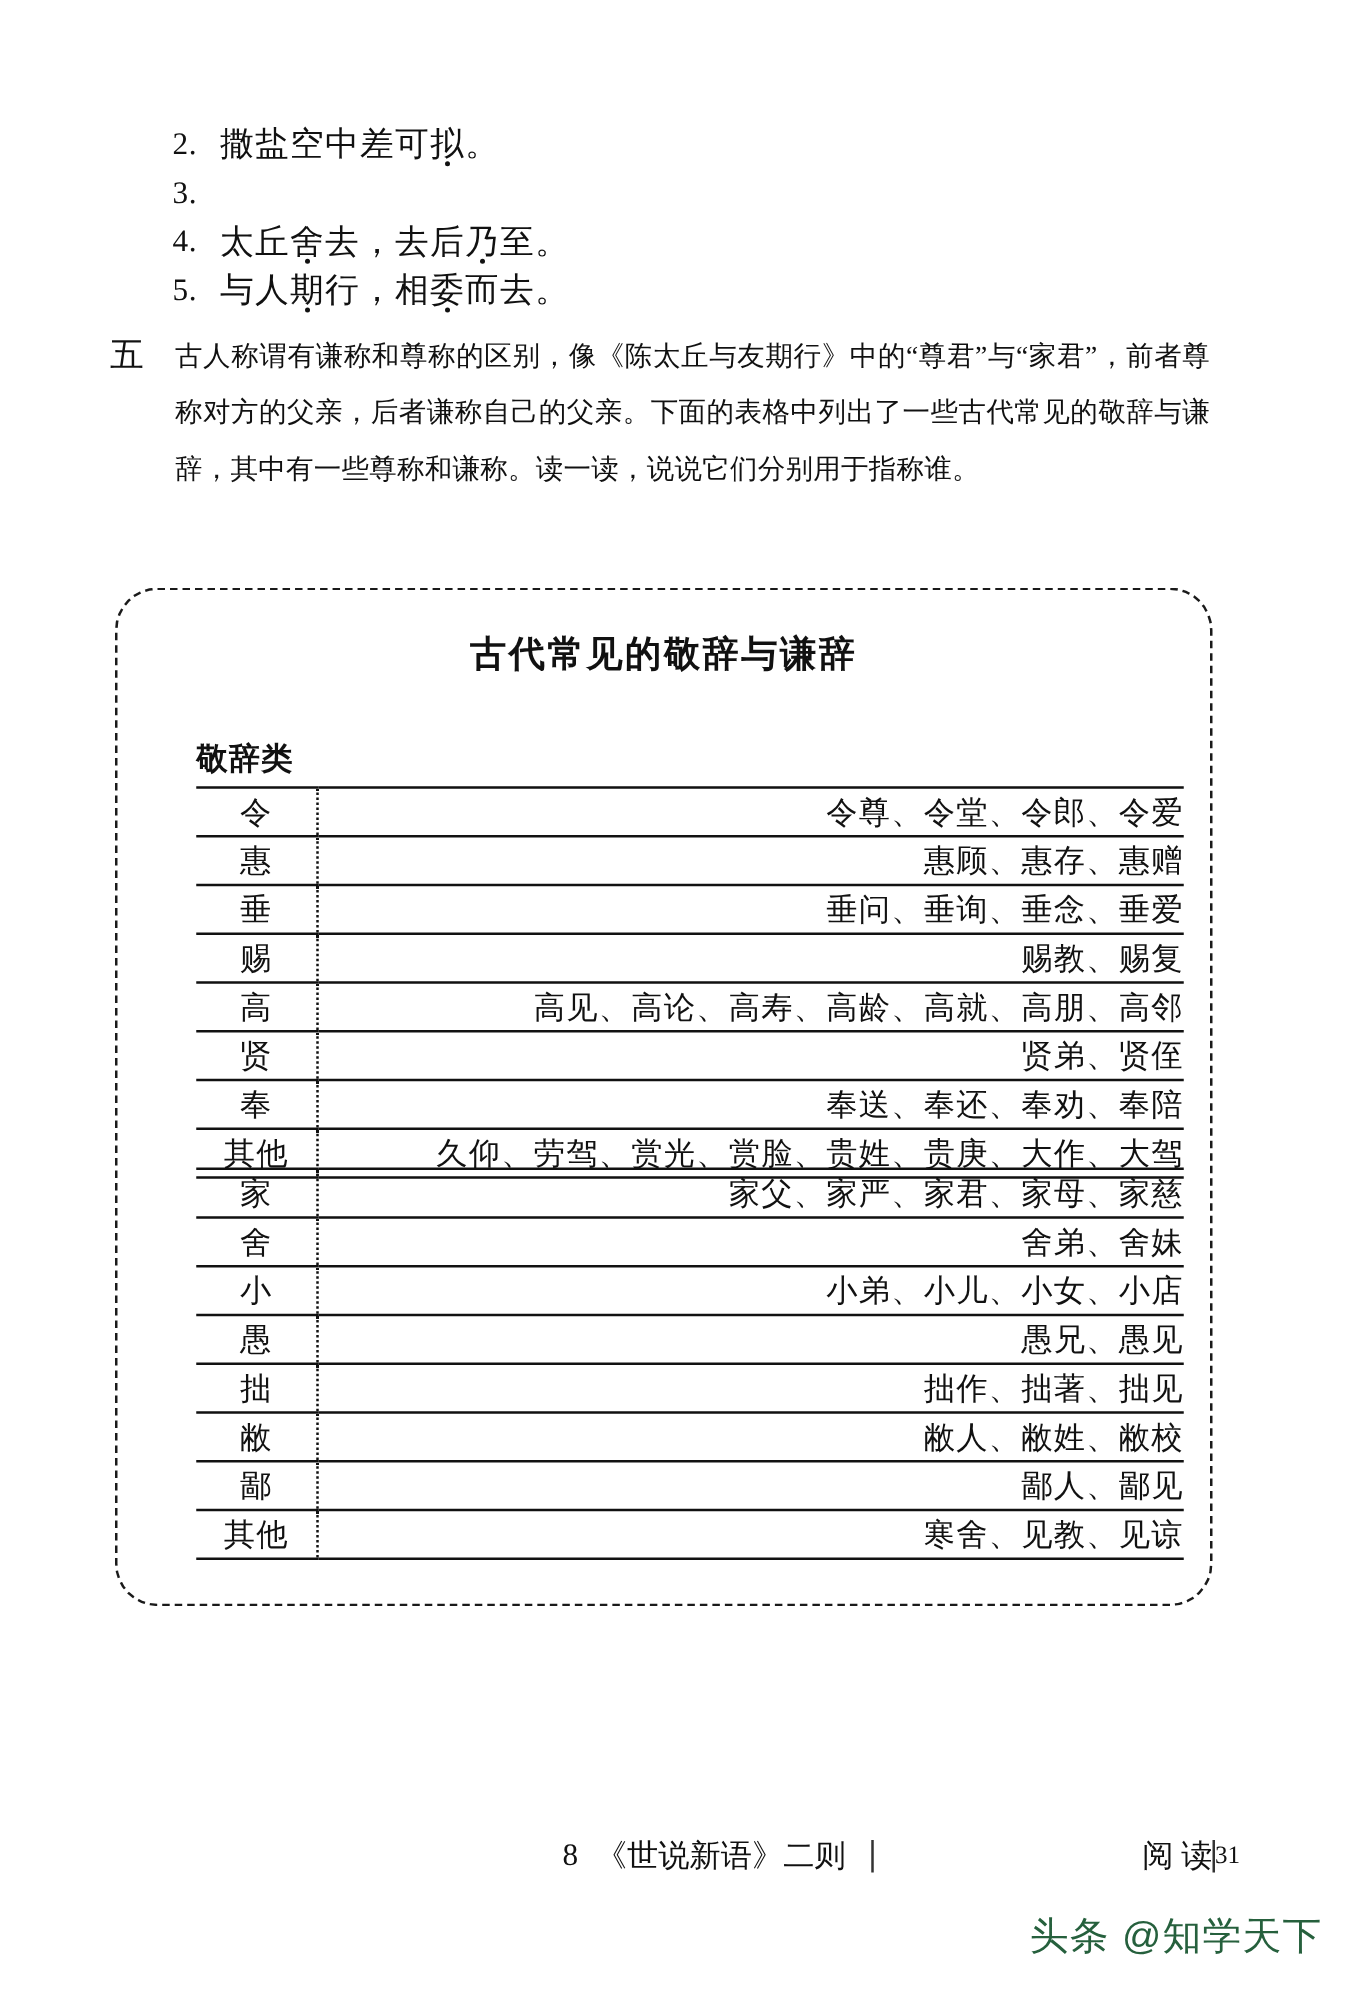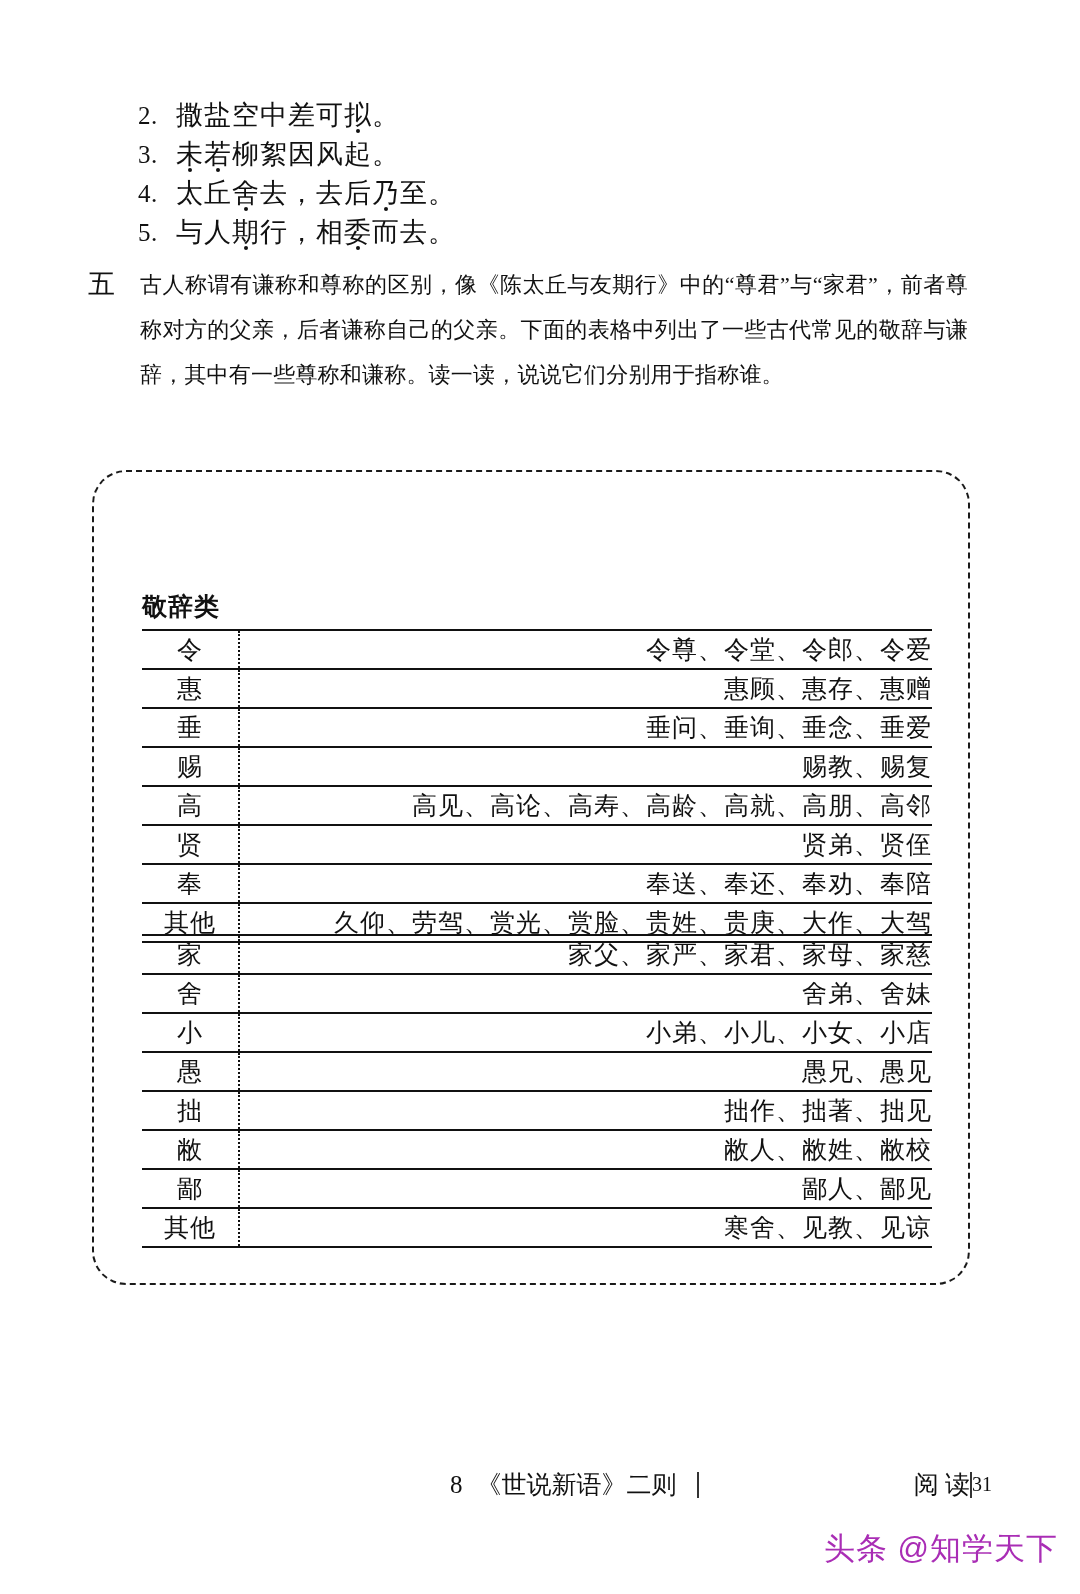--- a/index.html
+++ b/index.html
@@ -66,21 +66,21 @@
   .box-title{
     position:absolute;left:0;right:0;top:32px;
     text-align:center;
     font-size:29px;
     letter-spacing:2px;
     font-family:"Liberation Serif","DejaVu Serif",serif;
     font-weight:600;
   }
 
   
-  .tbl-wrap{position:absolute;left:48px;width:790px;}
+  .tbl-wrap{position:absolute;left:63px;width:790px;}
   .cat{
     font-size:25px;
     font-weight:700;
     letter-spacing:1px;
     margin-bottom:6px;
     font-family:"Liberation Serif","DejaVu Serif",serif;
   }
   table.glossary{
     border-collapse:collapse;
     width:100%;
@@ -128,21 +128,21 @@
     display:inline-block;
     width:2px;height:26px;background:#333;
   }
   .pg{font-size:20px;}
   .sep-left{margin-left:6px;}
 
   
   .watermark{
     position:absolute;right:22px;top:1528px;
     font-size:31px;
-    color:#a21caf;
+    color:#14532d;
     letter-spacing:1px;
     font-family:"Liberation Sans","DejaVu Sans",sans-serif;
     white-space:nowrap;
     opacity:0.92;
   }
   .wm-at{font-family:"Liberation Sans","DejaVu Sans",sans-serif;}
 </style>
 </head>
 <body>
 
@@ -150,41 +150,41 @@
 
   <div class="qlist">
 
     <div class="qrow">
       <span class="qnum">2.</span>
       <span class="qtext"><span>撒盐空中差可</span><span class="dot">拟</span><span>。</span></span>
     </div>
 
     <div class="qrow">
       <span class="qnum">3.</span>
-      <span class="qtext"><span class="dot">未</span><span class="dot">若</span><span>柳絮因风起。</span></span>
     </div>
 
     <div class="qrow">
       <span class="qnum">4.</span>
       <span class="qtext">太丘<span class="dot">舍</span>去，去后<span class="dot">乃</span>至。</span>
     </div>
 
     <div class="qrow">
       <span class="qnum">5.</span>
       <span class="qtext">与人<span class="dot">期</span>行，相<span class="dot">委</span>而去。</span>
     </div>
 
   </div>
 
   <div class="exercise">
     <div class="ex-marker">五</div>
     <div class="ex-body">古人称谓有谦称和尊称的区别，像《陈太丘与友期行》中的“尊君”与“家君”，前者尊称对方的父亲，后者谦称自己的父亲。下面的表格中列出了一些古代常见的敬辞与谦辞，其中有一些尊称和谦称。读一读，说说它们分别用于指称谁。</div>
   </div>
 
   <div class="infobox">
+    <div class="box-title">古代常见的敬辞与谦辞</div>
 
     <div class="tbl-wrap" style="top:118px;">
       <div class="cat">敬辞类</div>
       <table class="glossary">
         <tbody>
           <tr>
             <td class="key">令</td>
             <td class="val">令尊、令堂、令郎、令爱</td>
           </tr>
           <tr>

